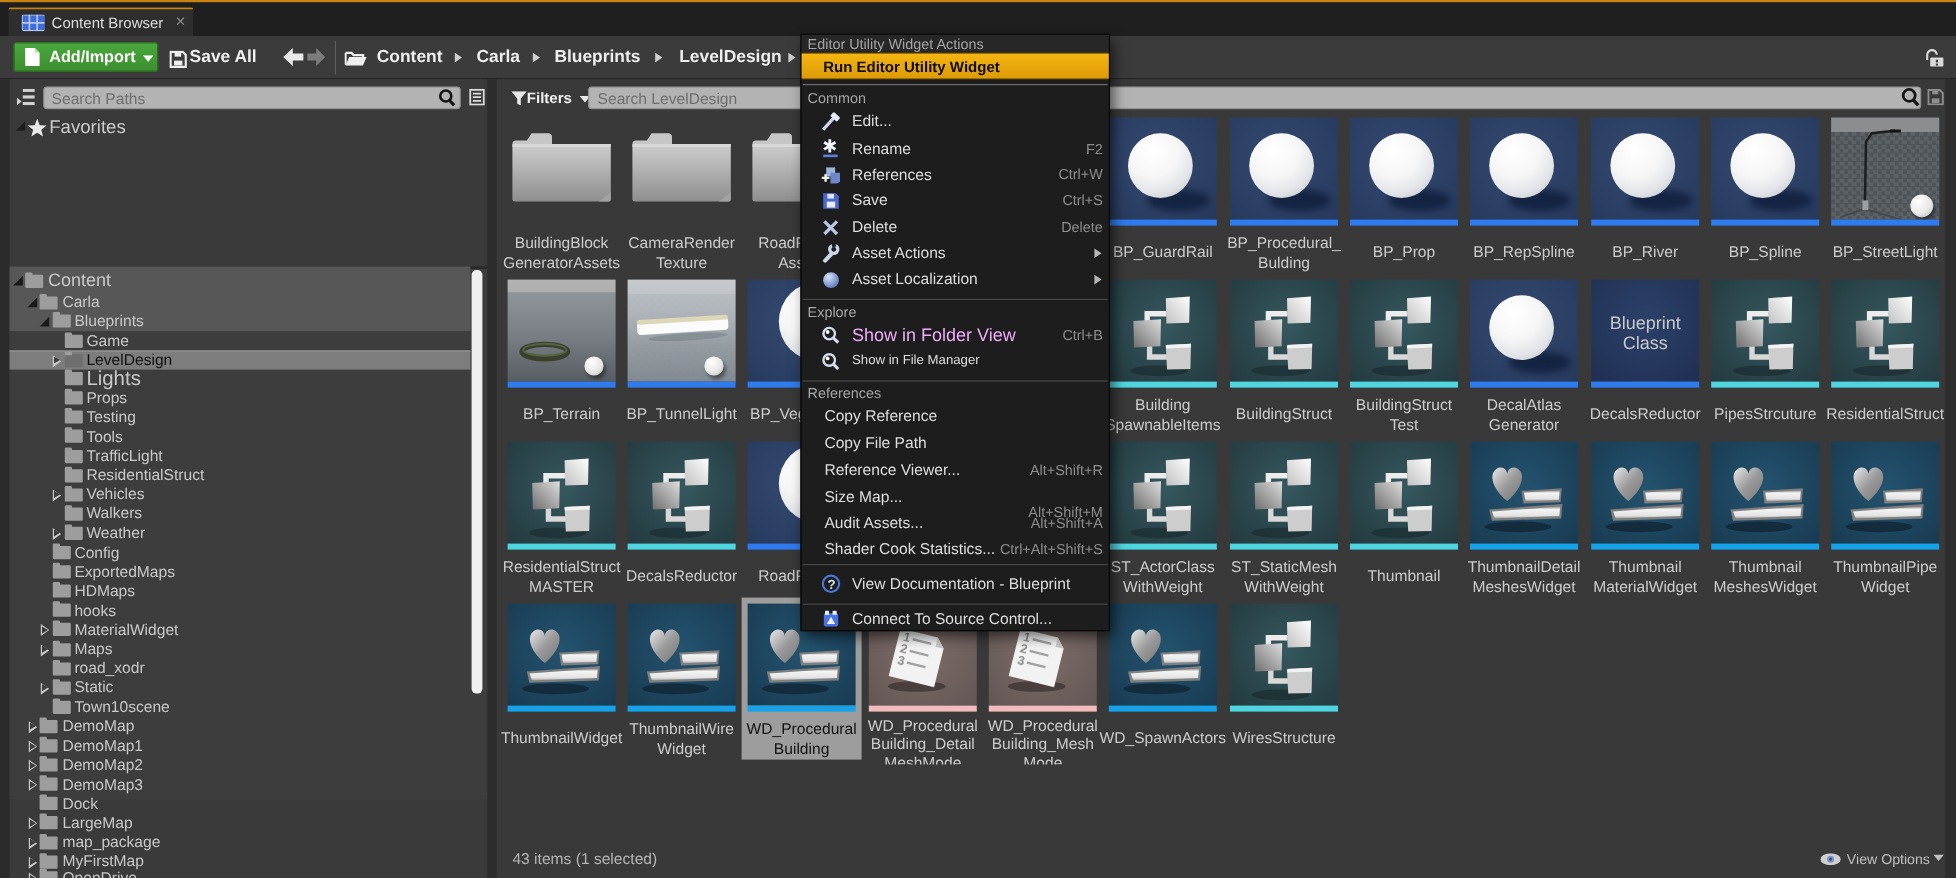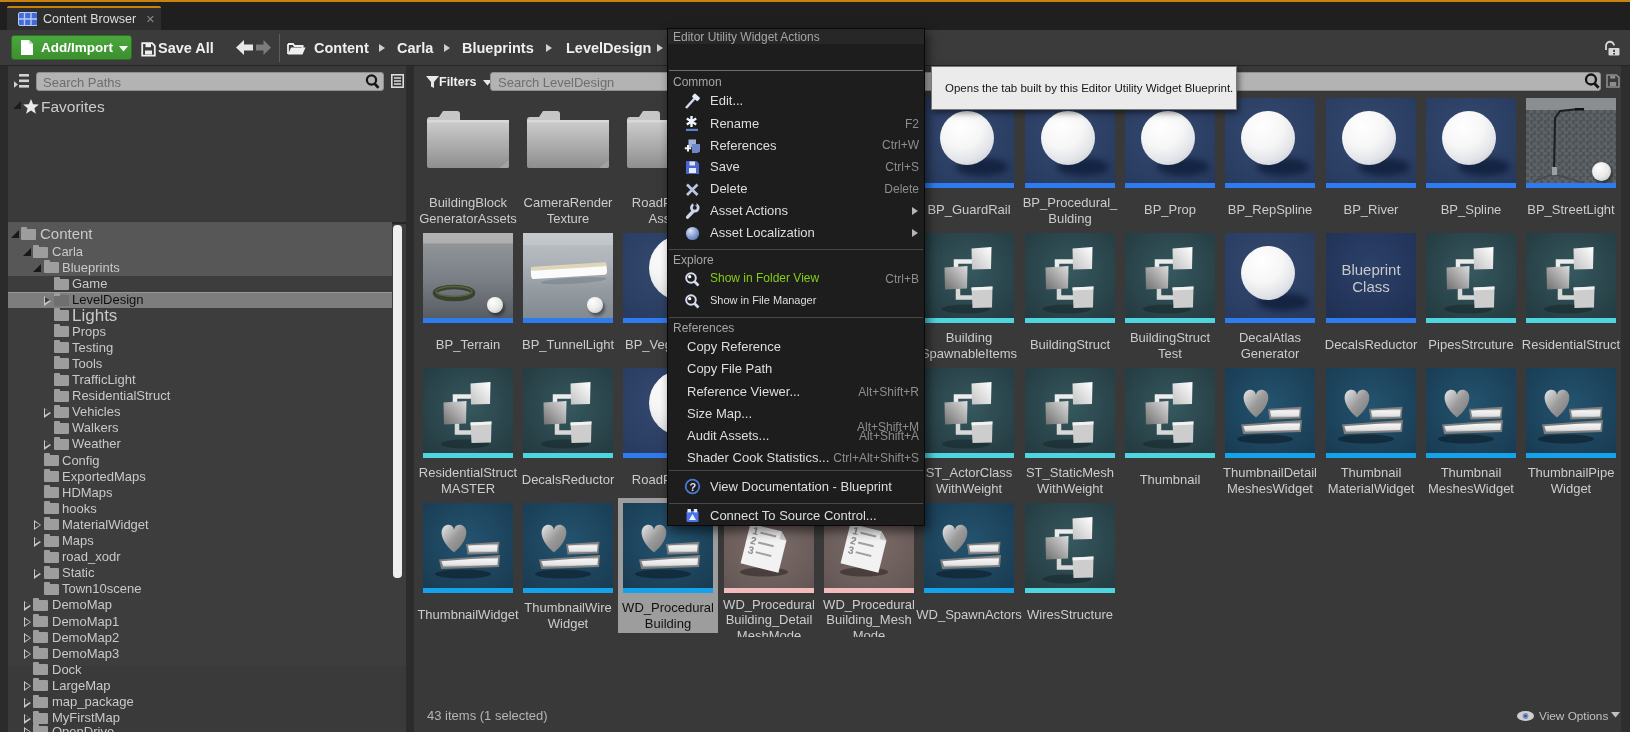--- a/index.html
+++ b/index.html
@@ -659,20 +659,23 @@
       <circle cx="8.5" cy="5" r="2.9" fill="#7a93c4"></circle>
       <circle cx="8.5" cy="5" r="1.2" fill="#35507e"></circle>
     </svg>
 <div class="abs" style="left:1539px;top:709px;font-size:11.8px;color:#c0c0c0">View Options</div>
 <svg class="abs" style="left:1611px;top:712px" width="9" height="6">
       <path d="M0 0 h9 l-4.5 5.5 z" fill="#c0c0c0"></path>
     </svg>
 <div class="abs" id="menu"></div>
 <div class="abs" style="left:668px;top:29px;width:256px;height:15px;background:#272727"></div>
 <div class="mhead abs" style="left:673px;top:30px">Editor Utility Widget Actions</div>
+<div class="abs" id="orangeitem" style="left:668px;top:44px;width:256px">
+      <span>Run Editor Utility Widget</span>
+    </div>
 <div class="abs mdiv" style="left:669px;top:70px;width:254px;background:#6e6e6e"></div>
 <div class="abs mhead" style="left:673px;top:75px">Common</div>
 <div class="abs" style="left:710px;top:93px;font-size:13px;color:#dedede">Edit...</div>
 <div class="abs" style="left:684px;top:93px;width:17px;height:17px"><svg width="17" height="17">
         <path d="M2 15 L11 5" stroke="#cdd6ec" stroke-width="2.6"></path>
         <g transform="rotate(42 12 4)">
           <rect x="8.5" y="2" width="7.5" height="4.5" rx="1" fill="#e4eaf8"></rect>
         </g>
       </svg></div>
 <div class="abs" style="left:710px;top:116px;font-size:13px;color:#dedede">Rename</div>
@@ -714,21 +717,21 @@
           <radialGradient id="glb" cx="0.35" cy="0.3" r="0.9">
             <stop offset="0" stop-color="#dbe6f8"></stop>
             <stop offset="0.45" stop-color="#92a9d8"></stop>
             <stop offset="1" stop-color="#4a63a8"></stop>
           </radialGradient>
         </defs>
         <circle cx="8.5" cy="8.5" r="6.6" fill="url(#glb)"></circle>
       </svg></div>
 <div class="abs mdiv" style="left:669px;top:249px;width:254px"></div>
 <div class="abs mhead" style="left:673px;top:253px">Explore</div>
-<div class="abs" style="left:710px;top:271px;font-size:12px;color:#84cc16">Show in Folder View</div>
+<div class="abs" style="left:710px;top:271px;font-size:15px;color:#f0abfc">Show in Folder View</div>
 <div class="abs" style="right:711px;top:272px;font-size:12px;color:#8d8d8d">Ctrl+B</div>
 <div class="abs" style="left:684px;top:271px;width:17px;height:17px"><svg width="17" height="17">
         <circle cx="7" cy="7" r="4.8" fill="none" stroke="#d3dcf0" stroke-width="2"></circle>
         <circle cx="5.7" cy="5.7" r="1.6" fill="#fff"></circle>
         <path d="M10.5 10.5 L14.5 14.5" stroke="#d3dcf0" stroke-width="2.6"></path>
       </svg></div>
 <div class="abs" style="left:710px;top:294px;font-size:11px;color:#dedede">Show in File Manager</div>
 <div class="abs" style="left:684px;top:293px;width:17px;height:17px"><svg width="17" height="17">
         <circle cx="7" cy="7" r="4.8" fill="none" stroke="#d3dcf0" stroke-width="2"></circle>
         <circle cx="5.7" cy="5.7" r="1.6" fill="#fff"></circle>
@@ -753,15 +756,12 @@
         <text x="5.5" y="12.5" font-size="11" font-weight="bold" fill="#d8e2f6" font-family="Liberation Sans">?</text>
       </svg></div>
 <div class="abs mdiv" style="left:669px;top:503px;width:254px"></div>
 <div class="abs" style="left:710px;top:508px;font-size:13px;color:#dedede">Connect To Source Control...</div>
 <div class="abs" style="left:684px;top:507px;width:17px;height:17px"><svg width="17" height="17">
         <rect x="2.5" y="4" width="12" height="11" rx="1.5" fill="#4a72e8"></rect>
         <rect x="3.5" y="2" width="3.4" height="3.4" fill="#e8eefc"></rect>
         <rect x="9.8" y="2" width="3.4" height="3.4" fill="#e8eefc"></rect>
         <path d="M8.5 7 L12 13 H5 Z" fill="#eef2fc"></path>
       </svg></div>
-<div class="abs" id="tooltip">
-      <span>Opens the tab built by this Editor Utility Widget Blueprint.</span>
-    </div>
 </div>
 </body></html>

